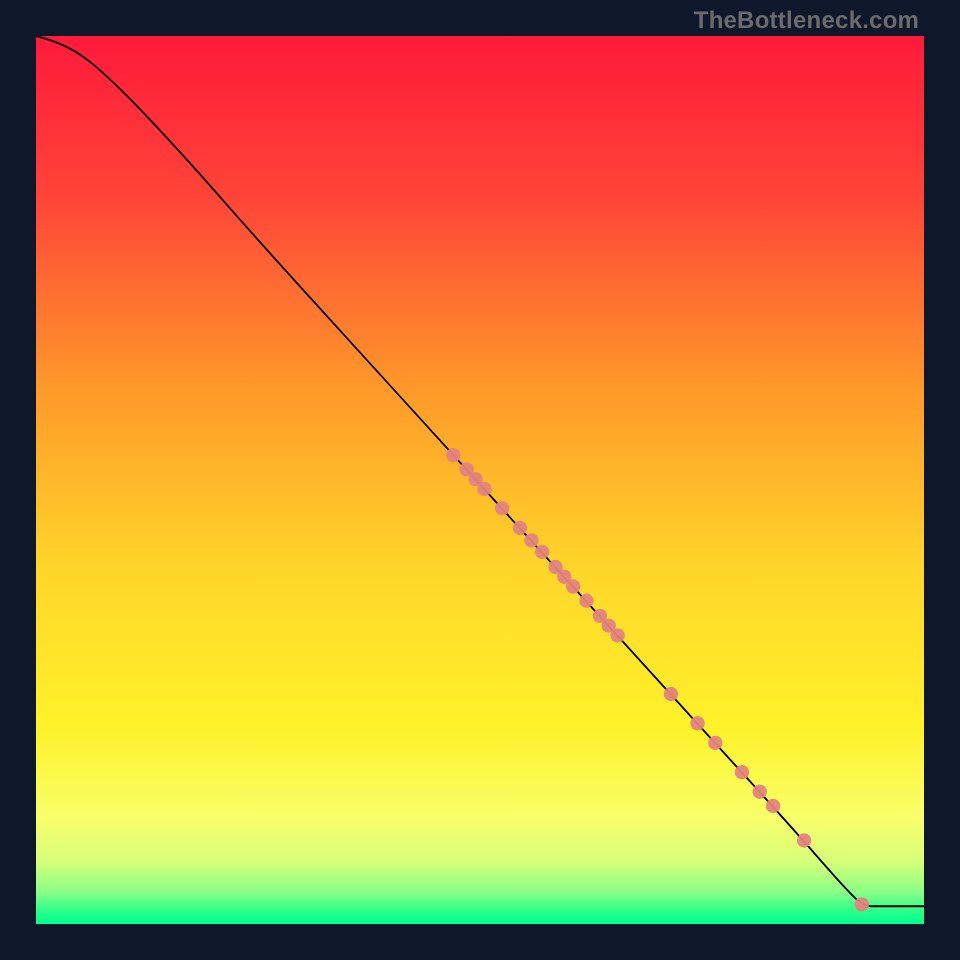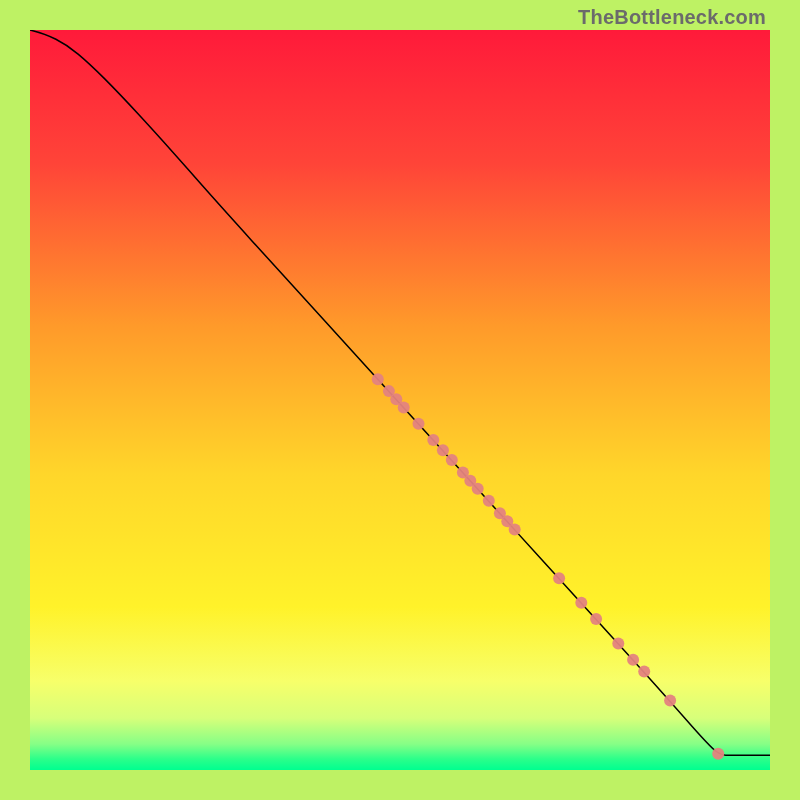--- a/index.html
+++ b/index.html
@@ -8,21 +8,21 @@
     width: 800px;
     height: 800px;
     overflow: hidden;
     font-family: Arial, Helvetica, sans-serif;
     background: #000;
   }
   .frame {
     position: relative;
     width: 800px;
     height: 800px;
-    background: #bef264;
+    background: #0f172a;
   }
   .plot {
     position: absolute;
     left: 30px;
     top: 30px;
     width: 740px;
     height: 740px;
   }
   .watermark {
     position: absolute;

